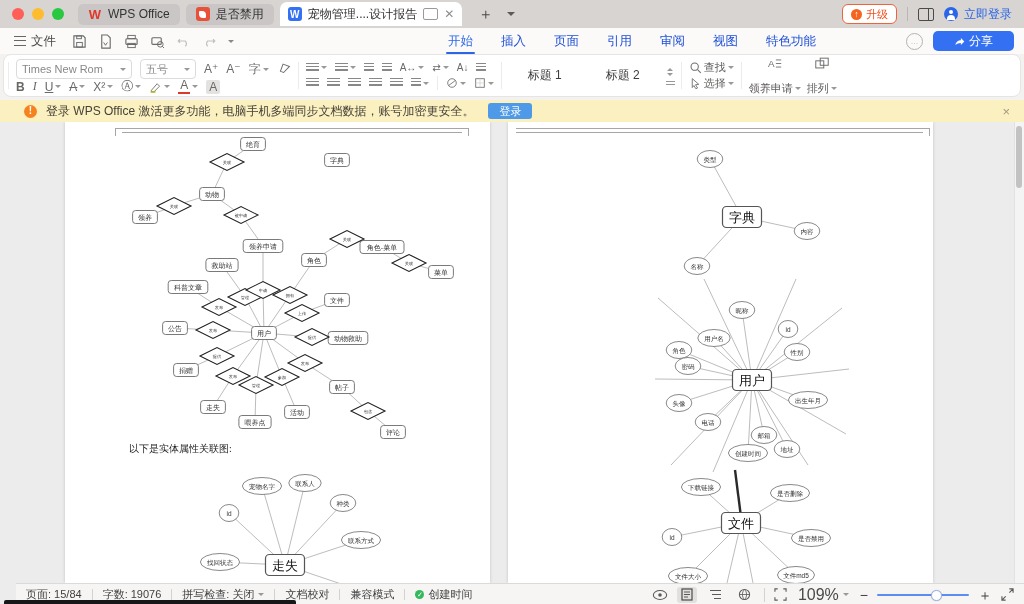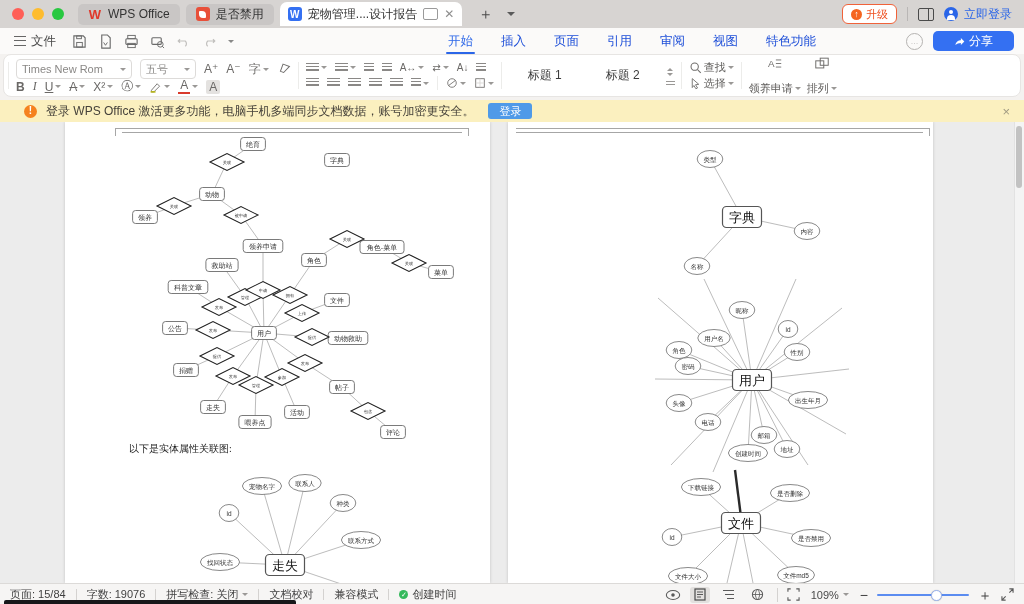--- a/index.html
+++ b/index.html
@@ -102,29 +102,29 @@
   .page{position:absolute;top:0;width:425px;height:461px;background:#fff;box-shadow:0 0 3px rgba(0,0,0,.18);}
   .page.left{left:65px}.page.right{left:508px}
   .mline{position:absolute;height:3px;border-top:1px solid #a6a6a6;border-bottom:1px solid #a6a6a6;}
   .mtick{position:absolute;width:6px;height:7px;border-left:1px solid #a6a6a6;border-top:1px solid #a6a6a6;}
   .caption{position:absolute;font-family:"Liberation Serif","DejaVu Serif",serif;font-size:10px;color:#1d1d1d;}
   .page svg{position:absolute;left:0;top:0;}
   .scrollbar{position:absolute;right:0;top:0;bottom:0;width:9px;background:#f4f4f4;border-left:1px solid #e2e2e2;}
   .thumb{position:absolute;left:1px;top:4px;width:6px;height:62px;border-radius:3px;background:#c2c2c2;}
 
   
-  .statusbar{position:absolute;left:0;right:0;top:583px;height:21px;background:#f6f5f4;border-top:1px solid #dcdad8;
+  .statusbar{position:absolute;left:16px;right:0;top:583px;height:21px;background:#f6f5f4;border-top:1px solid #dcdad8;
     display:flex;align-items:center;font-size:11px;color:#3f3f3f;}
   .sb-item{display:flex;align-items:center;gap:4px;padding:0 10px;}
   .sb-sep{width:1px;height:11px;background:#d4d2d0;}
   .greendot{width:9px;height:9px;border-radius:50%;background:#35b95c;color:#fff;font-size:7px;line-height:9px;text-align:center;}
   .sb-right{margin-left:auto;display:flex;align-items:center;gap:9px;margin-right:10px;color:#4a4a4a;}
   .vbtn{display:flex;align-items:center;justify-content:center;width:20px;height:16px;border-radius:3px;}
   .vbtn.sel{background:#e2e0de;}
-  .zoomtxt{font-size:11px;text-align:center;}
+  .zoomtxt{font-size:16px;text-align:center;}
   .slider{position:relative;width:92px;height:2px;background:#5b8cf0;border-radius:1px;}
   .knob{position:absolute;left:54px;top:-3.5px;width:9px;height:9px;border-radius:50%;background:#fff;border:1px solid #9ab4ef;box-shadow:0 0 1px rgba(0,0,0,.3);}
   .pm{font-size:14px;color:#3f3f3f;line-height:1;}
   .dock{position:absolute;left:4px;bottom:0;width:292px;height:4px;background:#17171a;border-radius:2px 2px 0 0;}
 </style>
 </head>
 <body>
 
 <div class="win">
 

